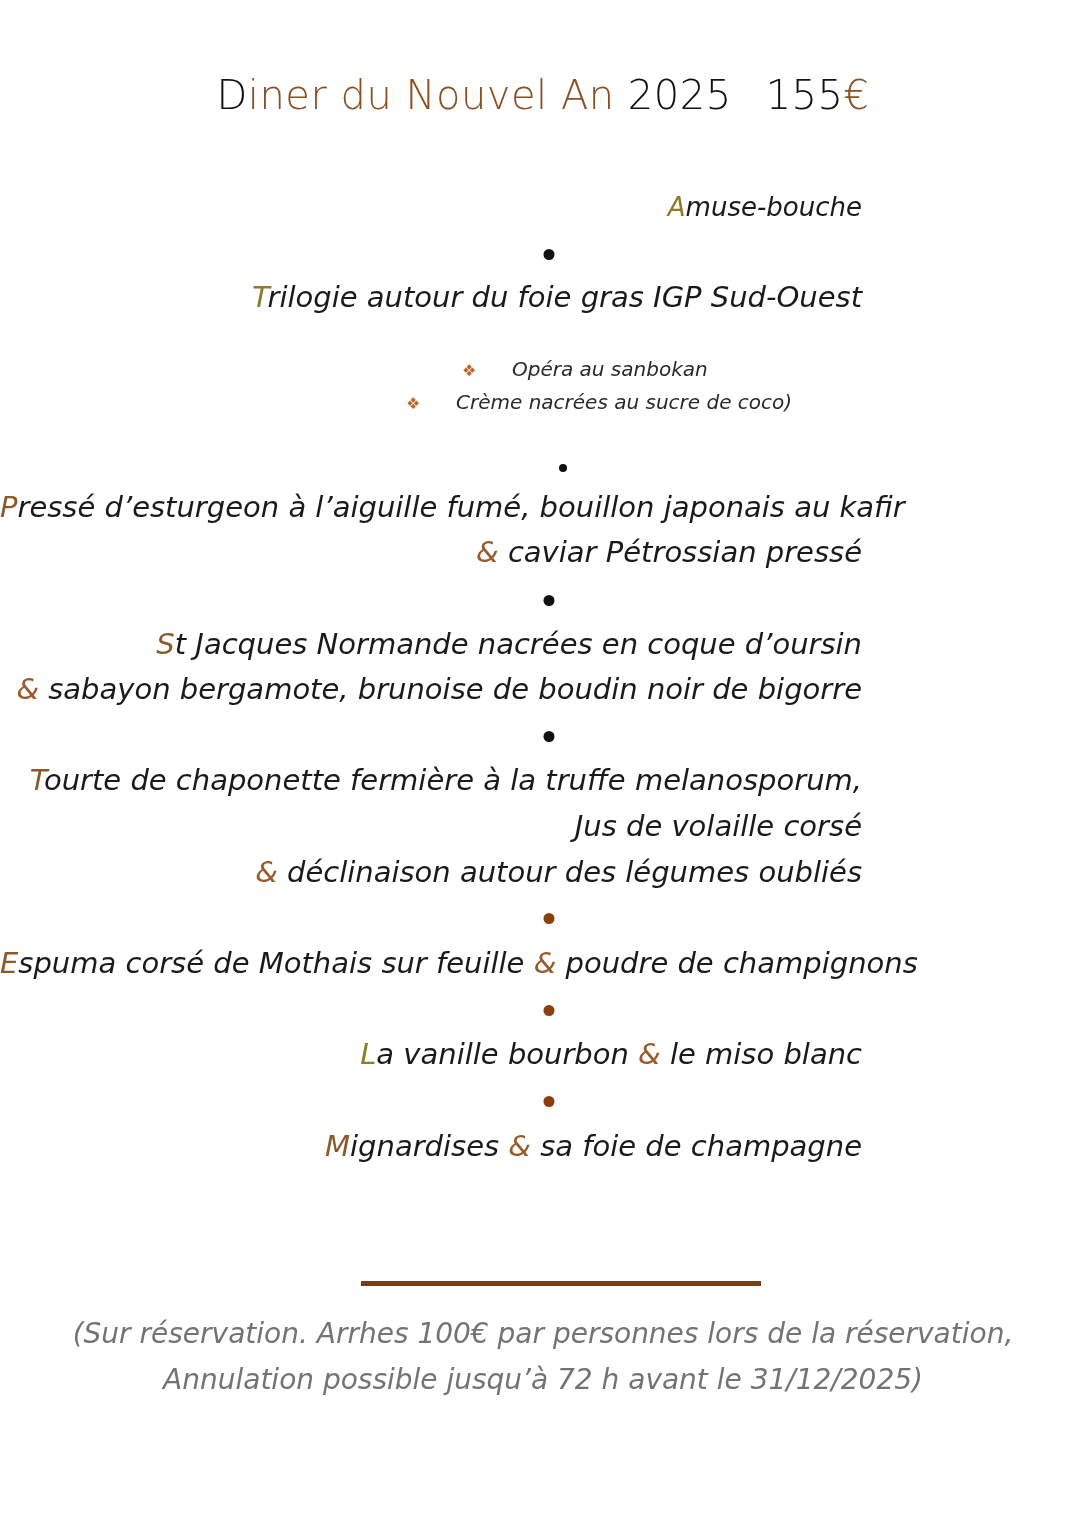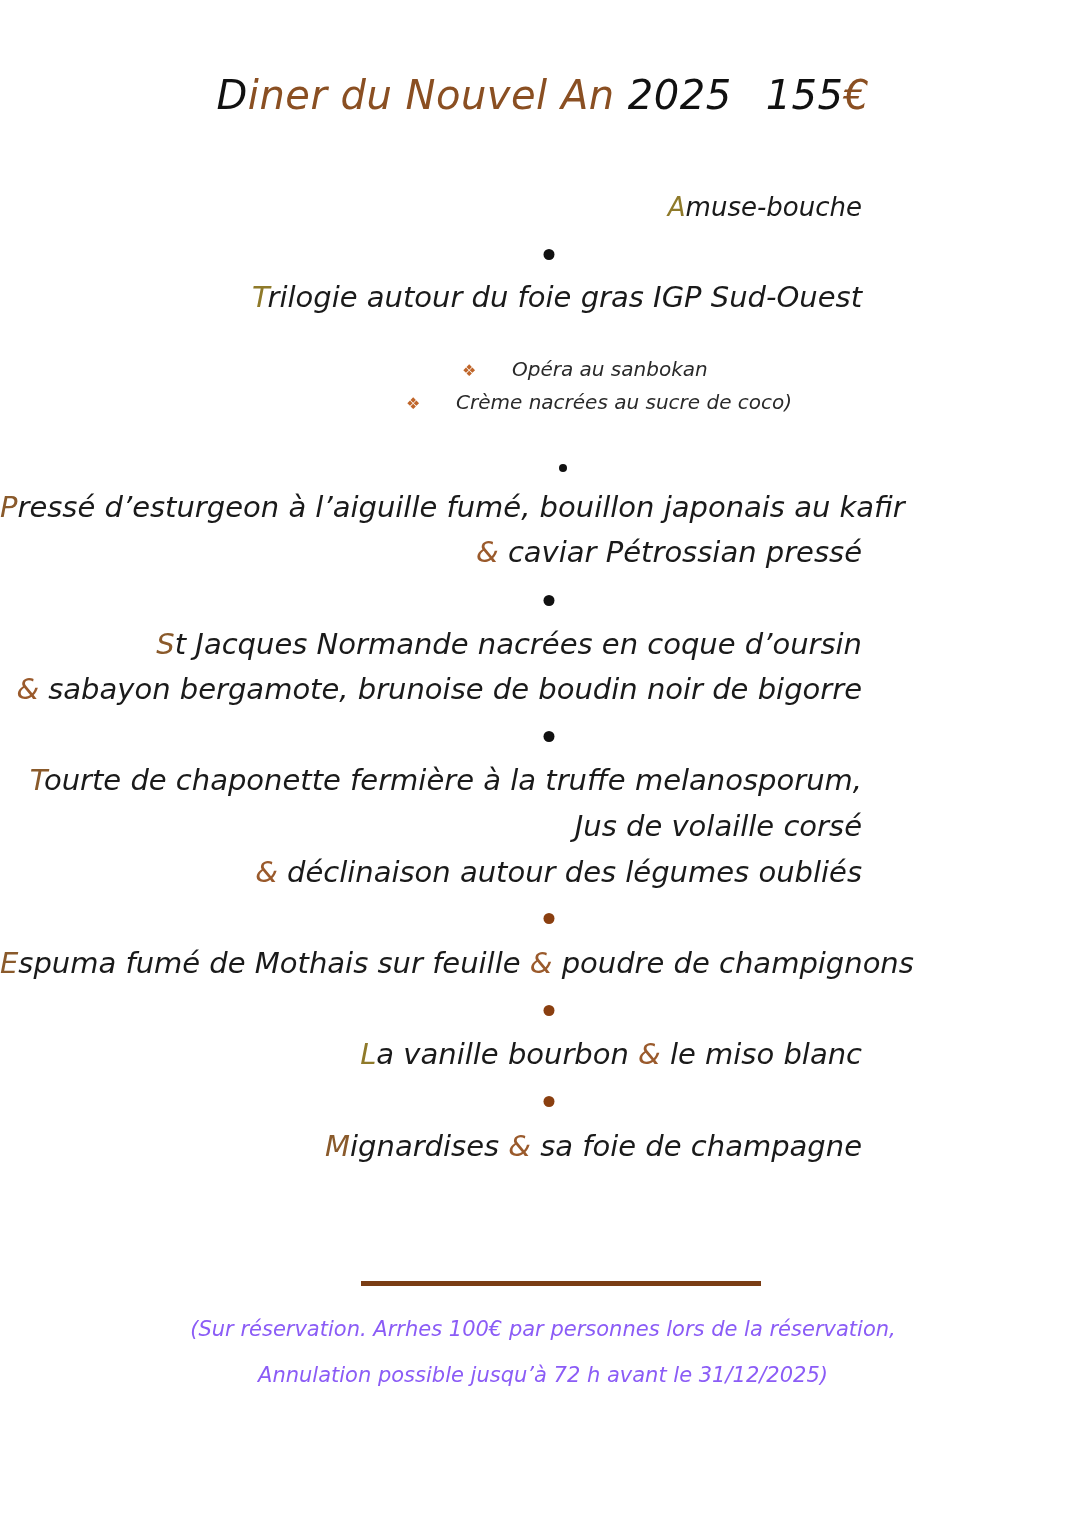--- a/index.html
+++ b/index.html
@@ -3,21 +3,21 @@
   <meta charset="utf-8">
   <style>
     html, body { margin: 0; padding: 0; background: #ffffff; }
     body {
       width: 1086px; height: 1536px; position: relative; overflow: hidden;
       font-family: "DejaVu Sans", sans-serif; color: #1a1a1a;
     }
     .page { position: absolute; inset: 0; }
     .title {
       position: absolute; top: 72px; left: 0; width: 1086px; text-align: center;
-      font-size: 40px; letter-spacing: 0.5px; font-style: italic; font-weight: 300;
+      font-size: 40px; letter-spacing: 0.5px; font-weight: 300;
     }
     .title .brown { color: #8a4f22; }
     .title .black { color: #111; }
     .title .gap { display: inline-block; width: 34px; }
     .line {
       position: absolute; left: 0; width: 862px; text-align: right;
       font-size: 29px; font-style: italic; font-weight: 300; white-space: nowrap;
       color: #1a1a1a;
     }
     .line .initial { color: #8a5a2b; }
@@ -30,22 +30,22 @@
     .dot {
       position: absolute; width: 11px; height: 11px; border-radius: 50%; background: #111;
       transform: translateX(-50%);
     }
     .dot.small { width: 8px; height: 8px; }
     .dot.brown { background: #8a3f10; }
     .rule {
       position: absolute; left: 361px; top: 1281px; width: 400px; height: 5px; background: #7a3d14;
     }
     .note {
-      position: absolute; left: 0; width: 1086px; text-align: center; font-size: 21px;
-      font-style: italic; color: #8b5cf6; white-space: nowrap;
+      position: absolute; left: 0; width: 1086px; text-align: center; font-size: 28px;
+      font-style: italic; color: #737373; white-space: nowrap;
     }
   </style>
 </head>
 <body>
 
 <div class="page">
 
   <div class="title">
     <span class="black">D</span><span class="brown">iner du Nouvel An</span>
     <span class="black">2025</span><span class="gap"></span><span class="black">155</span><span class="brown">€</span>
@@ -88,21 +88,21 @@
   </div>
   <div class="line" style="top:809px;">
     <span>Jus de volaille corsé</span>
   </div>
   <div class="line" style="top:855px;">
     <span class="amp">&amp;</span><span> déclinaison autour des légumes oubliés</span>
   </div>
   <div class="dot brown" style="left:549px; top:913px;"></div>
 
   <div class="line" style="top:946px;">
-    <span class="initial">E</span><span>spuma fumé de Mothais sur feuille </span><span class="amp">&amp;</span><span> poudre de champignons</span>
+    <span class="initial">E</span><span>spuma corsé de Mothais sur feuille </span><span class="amp">&amp;</span><span> poudre de champignons</span>
   </div>
   <div class="dot brown" style="left:549px; top:1005px;"></div>
 
   <div class="line" style="top:1037px;">
     <span class="initial gold">L</span><span>a vanille bourbon </span><span class="amp">&amp;</span><span> le miso blanc</span>
   </div>
   <div class="dot brown" style="left:549px; top:1096px;"></div>
 
   <div class="line" style="top:1129px;">
     <span class="initial">M</span><span>ignardises </span><span class="amp">&amp;</span><span> sa foie de champagne</span>

